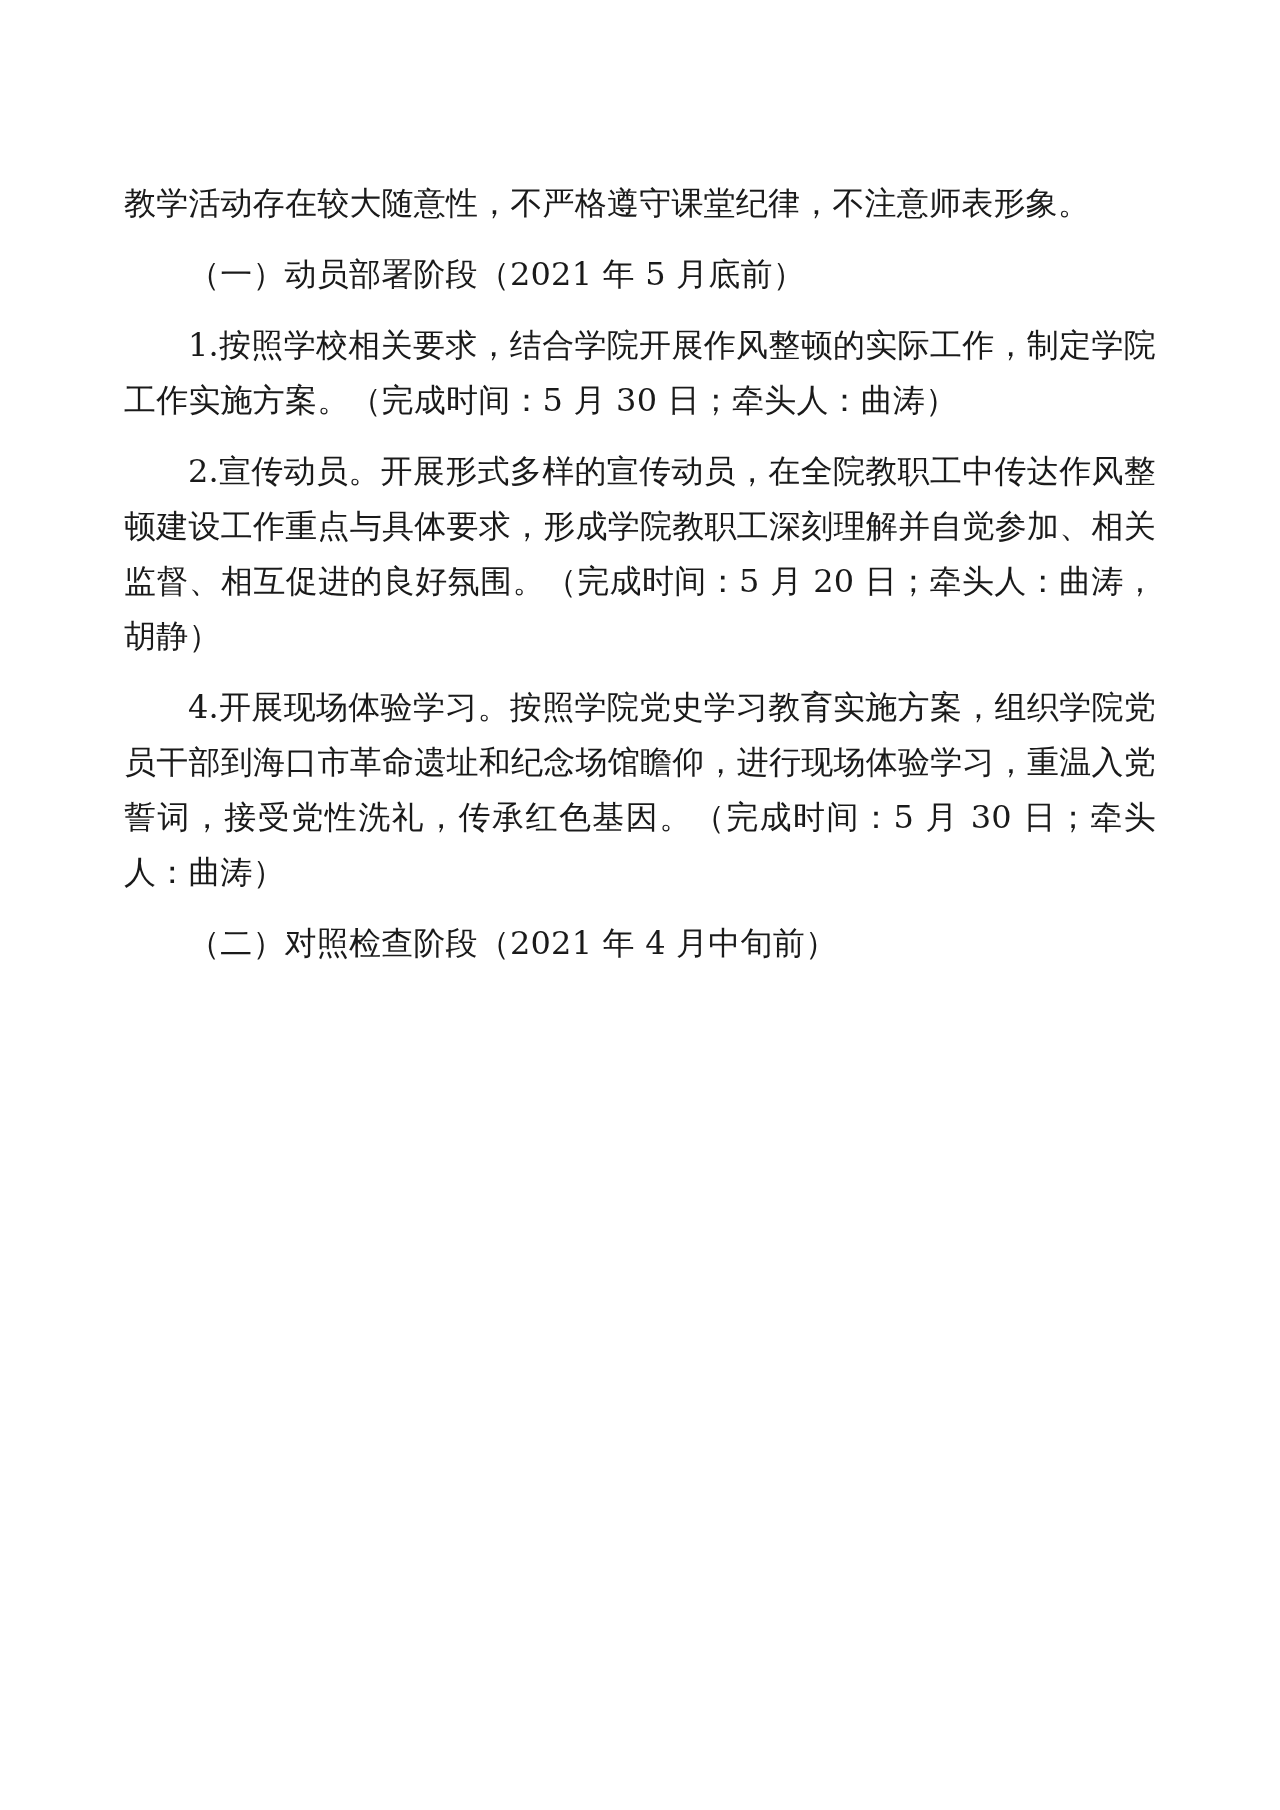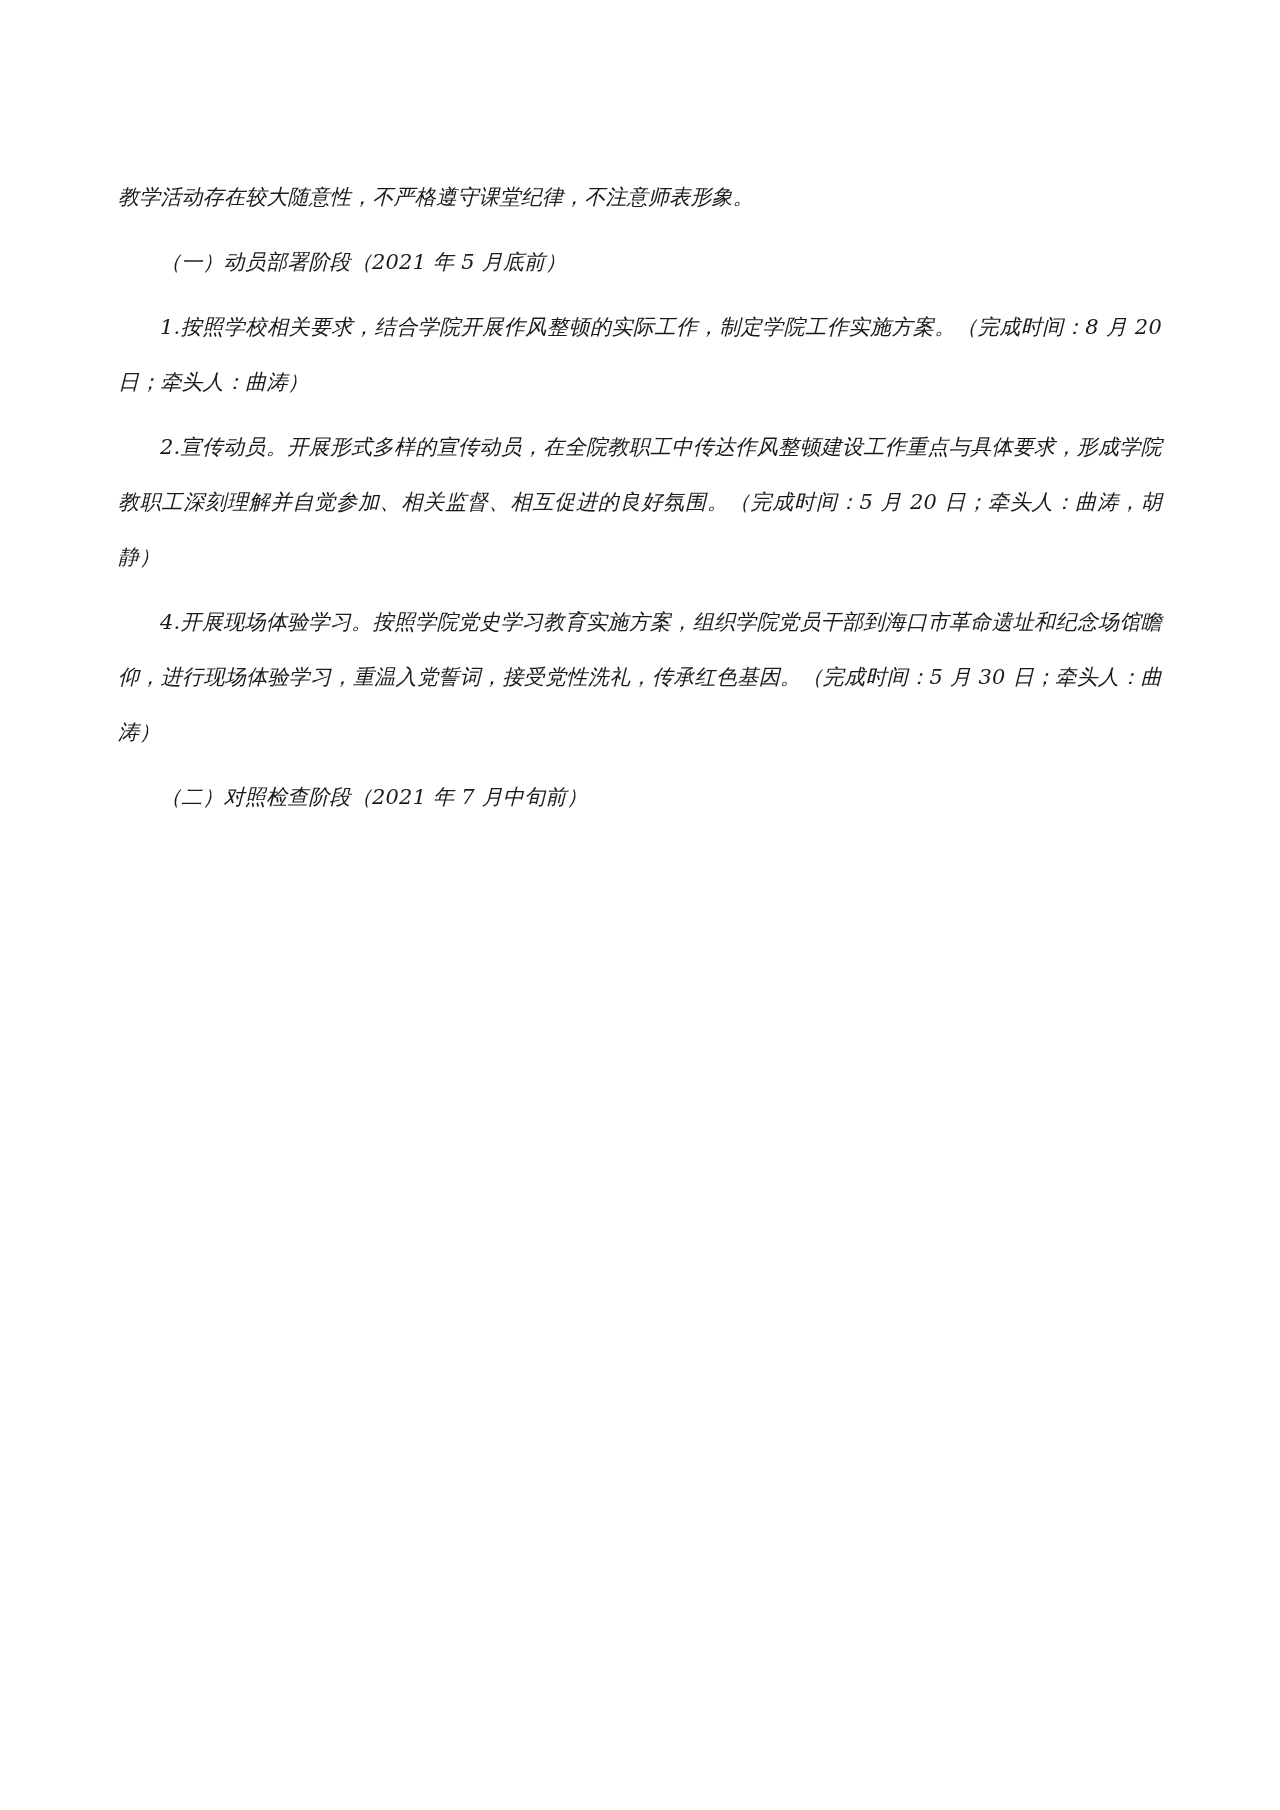--- a/index.html
+++ b/index.html
@@ -24,28 +24,27 @@
     background: #ffffff;
   }
   .doc-body {
     font-size: 30.5px;
     line-height: 55px;
     text-align: justify;
     text-justify: inter-ideograph;
     letter-spacing: 0.2px;
   }
   .para {
-    margin: 10px;
+    margin: 16px;
     text-indent: 2em;
-    font-size: 21px;
+    font-size: 32px;
     line-height: 55px;
     text-align: justify;
     text-justify: inter-ideograph;
     word-break: break-all;
-    font-style: italic;
   }
   .para.no-indent {
     text-indent: 0;
   }
   .para.heading {
     text-indent: 2em;
   }
 </style>
 </head>
 <body>
@@ -53,24 +52,24 @@
 <div class="page">
   <div class="doc-body">
 
     <p class="para no-indent">教学活动存在较大随意性，不严格遵守课堂纪律，不注意师表形象。</p>
 
 
 
 
     <p class="para heading">（一）动员部署阶段（2021 年 5 月底前）</p>
 
-    <p class="para">1.按照学校相关要求，结合学院开展作风整顿的实际工作，制定学院工作实施方案。（完成时间：8 月 20 日；牵头人：曲涛）</p>
+    <p class="para">1.按照学校相关要求，结合学院开展作风整顿的实际工作，制定学院工作实施方案。（完成时间：5 月 30 日；牵头人：曲涛）</p>
 
     <p class="para">2.宣传动员。开展形式多样的宣传动员，在全院教职工中传达作风整顿建设工作重点与具体要求，形成学院教职工深刻理解并自觉参加、相关监督、相互促进的良好氛围。（完成时间：5 月 20 日；牵头人：曲涛，胡静）</p>
 
 
     <p class="para">4.开展现场体验学习。按照学院党史学习教育实施方案，组织学院党员干部到海口市革命遗址和纪念场馆瞻仰，进行现场体验学习，重温入党誓词，接受党性洗礼，传承红色基因。（完成时间：5 月 30 日；牵头人：曲涛）</p>
 
-    <p class="para heading">（二）对照检查阶段（2021 年 7 月中旬前）</p>
+    <p class="para heading">（二）对照检查阶段（2021 年 4 月中旬前）</p>
 
 
   </div>
 </div>
 
 </body></html>

